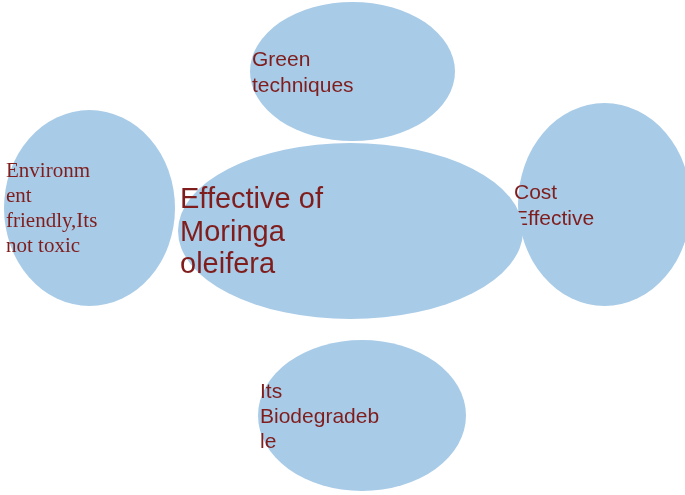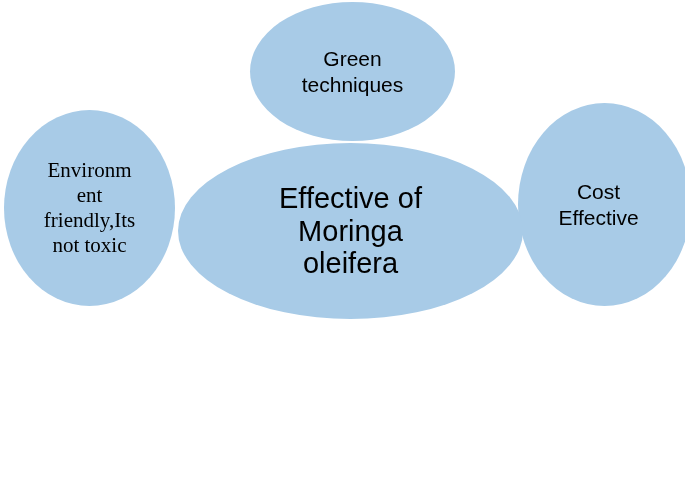--- a/index.html
+++ b/index.html
@@ -19,22 +19,21 @@
   .node {
     position: absolute;
     background: #a8cbe7;
     border-radius: 50%;
     display: flex;
     align-items: center;
     justify-content: center;
     box-sizing: border-box;
   }
   .node-label {
-    color: #000000;
-    text-align: center;
+    color: #7f1d1d;
     line-height: 1.16;
     white-space: pre-line;
     width: 100%;
     padding: 0 2px;
     box-sizing: border-box;
   }
 
   
   #node-center {
     left: 178px;
@@ -117,20 +116,25 @@
 ent
 friendly,Its
 not toxic</span>
   </div>
 
   <div class="node" id="node-right">
     <span class="node-label">Cost
 Effective</span>
   </div>
 
+  <div class="node" id="node-bottom">
+    <span class="node-label">Its
+Biodegradeb
+le</span>
+  </div>
 
   <div class="node" id="node-center">
     <span class="node-label">Effective of
 Moringa
 oleifera</span>
   </div>
 
 </div>
 
 </body></html>

